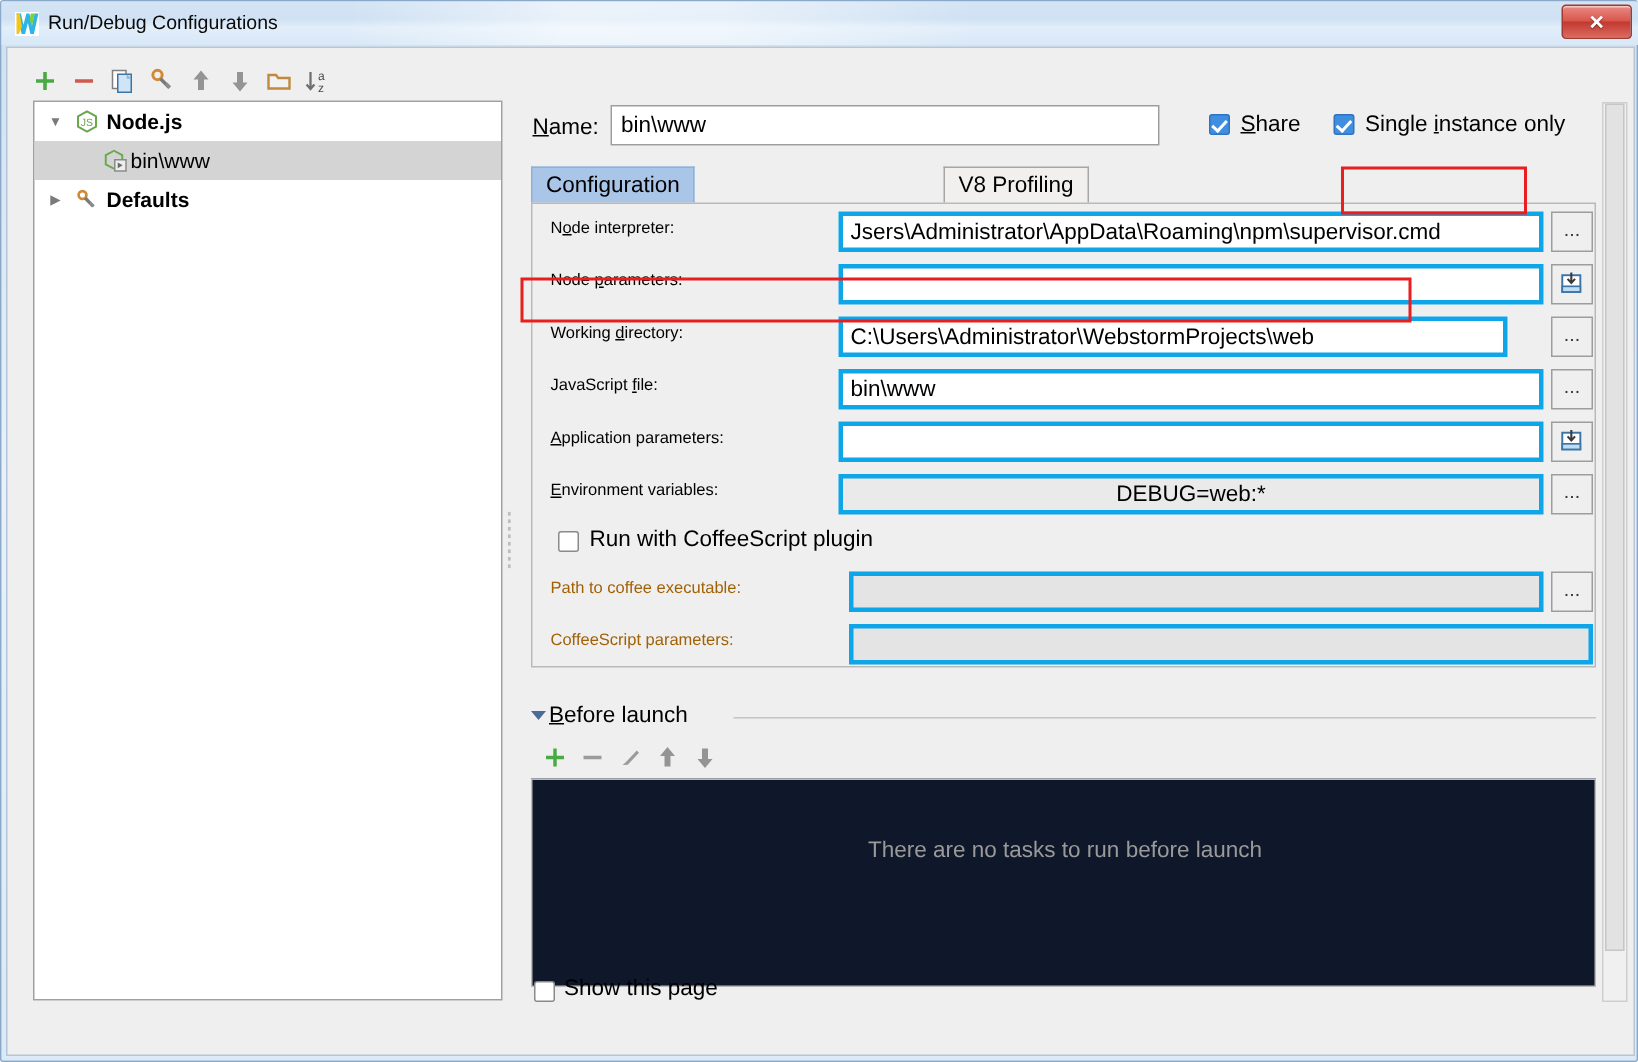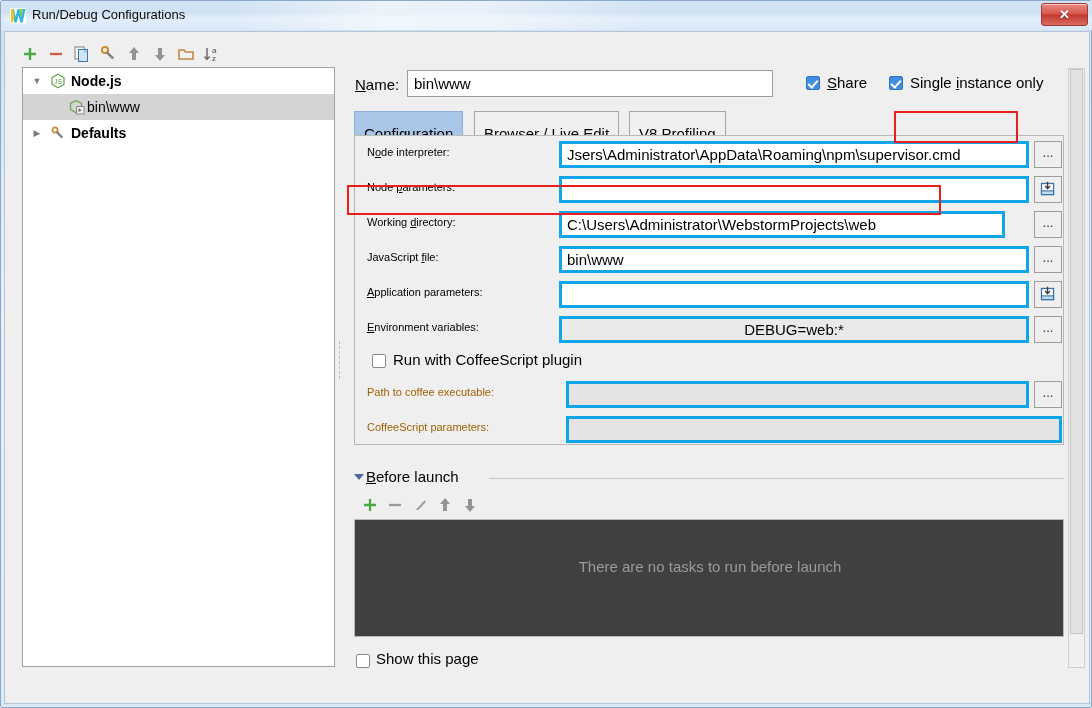--- a/index.html
+++ b/index.html
@@ -211,21 +211,21 @@
   }
   .tab {
     position: absolute;
     top: 0; height: 25px;
     line-height: 24px;
     box-sizing: border-box;
     border: 1px solid #a6a6a6;
     border-bottom: none;
     background: #f2f0ee;
     font-size: 15px;
-    padding: 10px 9px;
+    padding: 0 9px;
     white-space: nowrap;
     cursor: pointer;
   }
   .tab.active {
     background: #a9c5e8;
     border-color: #8fb0d8;
   }
 
   
   #config-body {
@@ -312,22 +312,22 @@
     width: 220px; height: 22px;
   }
   .bl-icon {
     position: absolute;
     top: 0; width: 25px; height: 22px;
     cursor: pointer;
   }
   #bl-box {
     position: absolute;
     left: 8px; top: 487px;
-    width: 710px; height: 118px;
-    background: #404040;
+    width: 710px; height: 139px;
+    background: #0f172a;
     border: 1px solid #b9b9b9;
     box-sizing: border-box;
   }
   #bl-empty {
     position: absolute;
     left: 0; top: 38px;
     width: 710px;
     text-align: center;
     color: #9a9a9a;
     font-size: 15px;
@@ -517,21 +517,20 @@
       <input id="name-input" type="text" value="bin\www" style="">
 
       <div class="cbx checked" style="left:460px; top:44px"></div>
       <div class="cbx-label" style="left:481px; top:42px"><span class="u">S</span>hare</div>
 
       <div class="cbx checked" style="left:543px; top:44px"></div>
       <div class="cbx-label" style="left:564px; top:42px">Single <span class="u">i</span>nstance only</div>
 
       <div id="tabs">
         <div class="tab active" style="left:0px">Configuration</div>
-        <div class="tab" style="left:120px">Browser / Live Edit</div>
         <div class="tab" style="left:275px">V8 Profiling</div>
       </div>
 
       <div id="config-body">
 
         <div class="frow-label" style="left:12px; top:10px">N<span class="u">o</span>de interpreter:</div>
         <input class="tfield" style="left: 204px; top: 5px; width: 470px;" type="text" value="Jsers\Administrator\AppData\Roaming\npm\supervisor.cmd">
         <div class="btn-dots" style="left:679px; top:5px">...</div>
 
         <div class="frow-label" style="left:12px; top:45px">Node <span class="u">p</span>arameters:</div>

